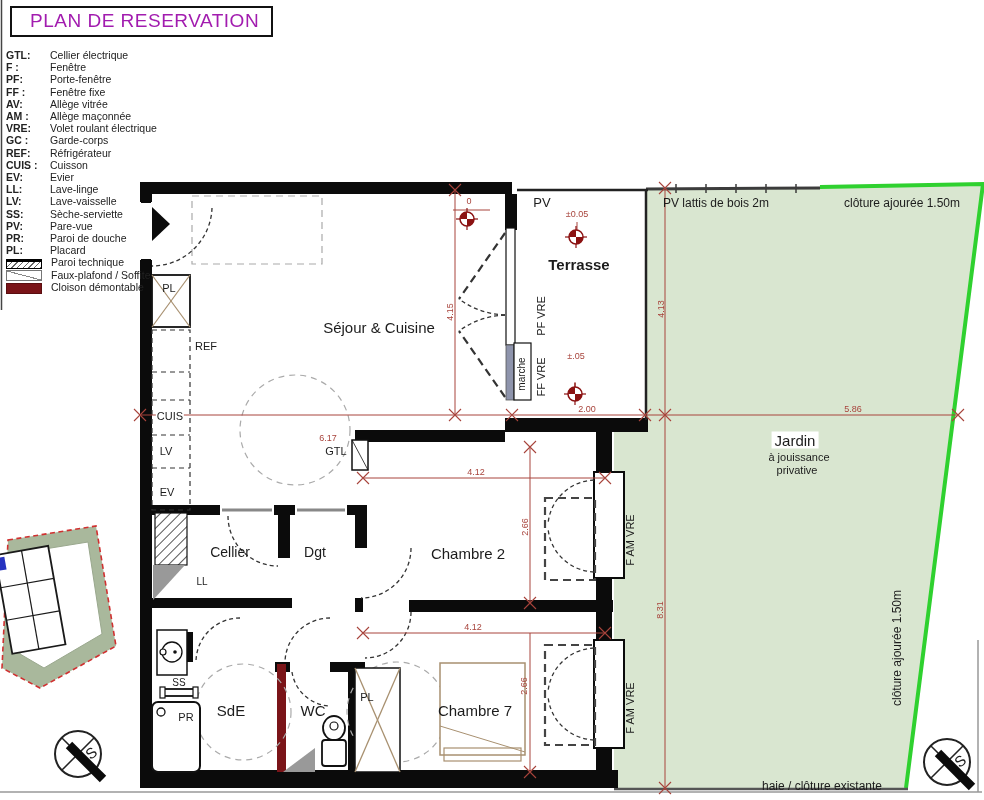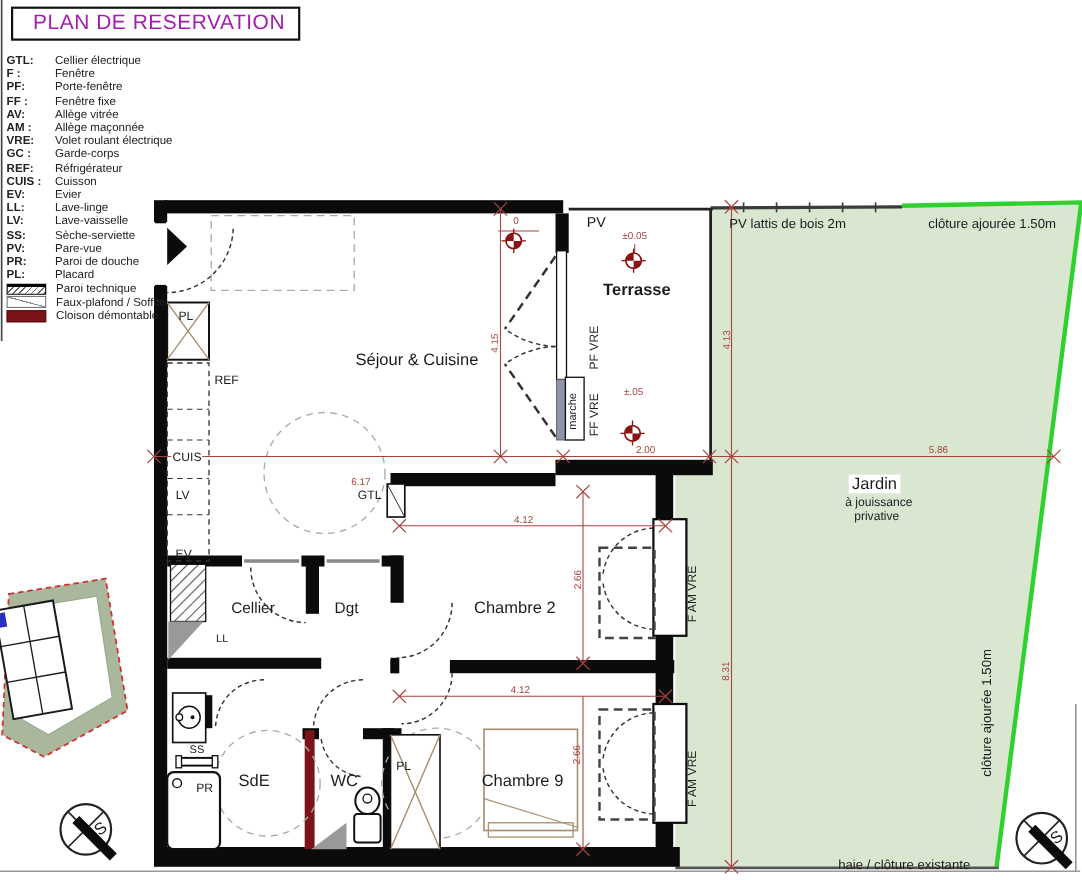--- a/index.html
+++ b/index.html
@@ -259,31 +259,31 @@
   <div class="lrow"><span class="sw sw-cloison"></span><span>Cloison démontable</span></div>
 </div>
 
 <div class="lbl f15" style="left:355px;top:327px;margin-left:24px;">Séjour &amp; Cuisine</div>
 <div class="lbl f15" style="left:579px;top:264px;font-weight:bold;">Terrasse</div>
 <div class="lbl f14" style="left:230px;top:552px;">Cellier</div>
 <div class="lbl f14" style="left:315px;top:552px;">Dgt</div>
 <div class="lbl f15" style="left:468px;top:553px;">Chambre 2</div>
 <div class="lbl f15" style="left:231px;top:710px;">SdE</div>
 <div class="lbl f15" style="left:313px;top:710px;">WC</div>
-<div class="lbl f15" style="left:475px;top:710px;">Chambre 9</div>
+<div class="lbl f15" style="left:475px;top:710px;">Chambre 7</div>
 <div class="lbl f15 whitebg" style="left:795px;top:440px;">Jardin</div>
 <div class="lbl f11" style="left:799px;top:457px;">à jouissance</div>
 <div class="lbl f11" style="left:797px;top:470px;">privative</div>
 
 <div class="lbl f13" style="left:542px;top:202px;">PV</div>
 <div class="lbl f11" style="left:169px;top:288px;">PL</div>
 <div class="lbl f11" style="left:170px;top:346px;margin-left:36px;">REF</div>
 <div class="lbl f11 whitebg" style="left:170px;top:416px;padding:0 1px;">CUIS</div>
 <div class="lbl f11" style="left:166px;top:451px;">LV</div>
-<div class="lbl f11" style="left:167px;top:504px;">EV</div>
+<div class="lbl f11" style="left:167px;top:492px;">EV</div>
 <div class="lbl f11" style="left:336px;top:451px;">GTL</div>
 <div class="lbl f10" style="left:202px;top:581px;">LL</div>
 <div class="lbl f10" style="left:179px;top:682px;">SS</div>
 <div class="lbl f11" style="left:186px;top:717px;">PR</div>
 <div class="lbl f11" style="left:367px;top:697px;">PL</div>
 <div class="lbl rot f10" style="left:521px;top:374px;">marche</div>
 <div class="lbl rot f11" style="left:541px;top:316px;">PF VRE</div>
 <div class="lbl rot f11" style="left:541px;top:377px;">FF VRE</div>
 <div class="lbl rot f11" style="left:630px;top:540px;">F AM VRE</div>
 <div class="lbl rot f11" style="left:630px;top:708px;">F AM VRE</div>

